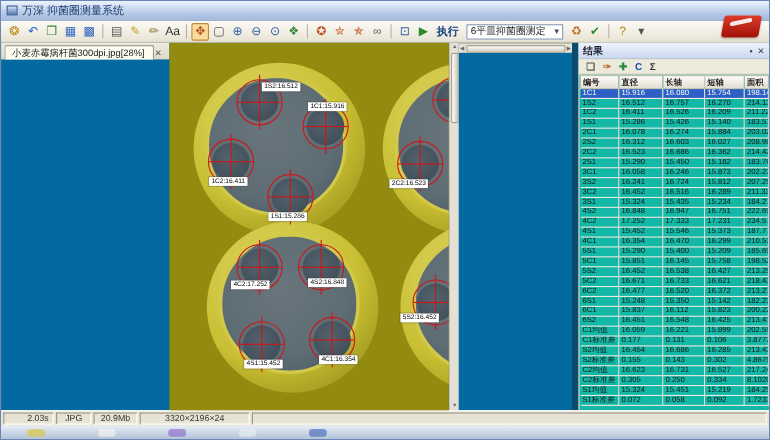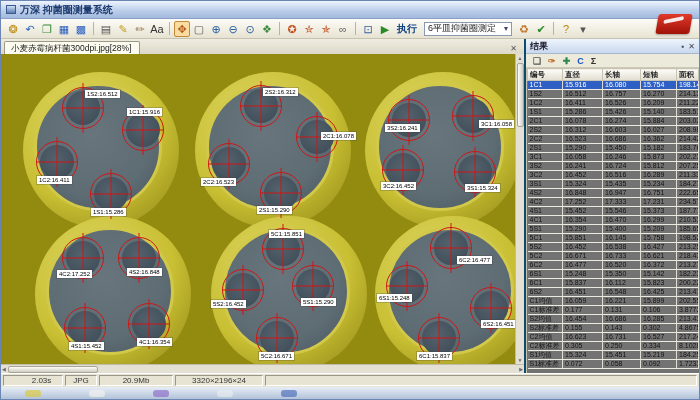--- a/index.html
+++ b/index.html
@@ -3,39 +3,39 @@
 <meta charset="utf-8">
 <style>
   html,body{margin:0;padding:0;width:700px;height:400px;overflow:hidden;background:#9aa8be;}
   *{box-sizing:border-box;}
   .window{position:relative;width:700px;height:400px;display:flex;flex-direction:column;
     background:#ece9d8;font-family:"Liberation Sans",sans-serif;border:1px solid #6b85b5;}
   
   .titlebar{height:18px;flex:0 0 18px;background:linear-gradient(#eef4fd,#bccfeb 55%,#a3b9dd);
     display:flex;align-items:center;gap:4px;padding:0 5px;border-bottom:1px solid #8ba0c8;}
   .sysicon{width:10px;height:9px;background:linear-gradient(#cfe0f5,#5a7ab0);border:1px solid #3a5a90;}
-  .title-text{font-size:10px;font-weight:bold;color:#1c3a6e;white-space:nowrap;}
+  .title-text{font-size:10px;font-weight:normal;color:#1c3a6e;white-space:nowrap;}
   
   .toolbar{height:20px;flex:0 0 20px;display:flex;align-items:center;padding:0 4px;
     background:linear-gradient(#fcfbf6,#e7e3d3);border-bottom:1px solid #c6c2b2;gap:1px;}
   .tbtn{width:16px;height:16px;line-height:15px;text-align:center;font-size:11px;
     border:1px solid transparent;border-radius:2px;cursor:default;flex:0 0 auto;}
   .tbtn.sel{background:#fbdca0;border-color:#c08a38;}
   .ttext{font-size:10px;margin:0 3px;white-space:nowrap;}
   .tcombo{display:flex;align-items:center;height:14px;border:1px solid #8a98b0;background:#fff;
     font-size:9px;padding:0 3px;margin:0 3px;gap:8px;white-space:nowrap;color:#222;}
   .tcombo .caret{font-size:8px;color:#446;}
   .tsep{width:1px;height:13px;background:#b8b4a4;margin:0 3px;flex:0 0 1px;}
   .app-logo{position:absolute;top:13px;right:8px;width:34px;height:20px;background:linear-gradient(#e03a2a,#a01208);
     border-radius:3px;transform:skewX(-10deg);box-shadow:0 1px 2px rgba(0,0,0,.3);z-index:30;}
   .app-logo::after{content:"";position:absolute;left:6px;top:4px;width:20px;height:4px;background:#fff;
     border-radius:2px;transform:rotate(-12deg);opacity:.9;}
   
   .workspace{flex:1;display:flex;min-height:0;}
-  .canvas-area{flex:1;display:flex;flex-direction:column;min-width:0;background:#0369a1;border-right:2px solid #0c4a6e;}
+  .canvas-area{flex:1;display:flex;flex-direction:row;min-width:0;background:#0369a1;border-right:6px solid #0c4a6e;}
   .tab-bar{height:15px;flex:0 0 15px;display:flex;align-items:flex-end;background:linear-gradient(#efece0,#ddd8c8);padding:0 3px;}
   .tab{background:#fcfbef;border:1px solid #9a9a88;border-bottom:none;border-radius:2px 2px 0 0;
     font-size:8.5px;line-height:11px;padding:1px 8px 0 6px;color:#222;white-space:nowrap;}
   .tab-close{margin-left:auto;font-size:8px;color:#555;padding:0 4px 1px 0;}
   .viewport-wrap{flex:1;display:flex;min-height:0;}
   .image-viewport{position:relative;flex:1;overflow:hidden;min-width:0;}
   .vscroll{flex:0 0 9px;background:#e4e0d4;border-left:1px solid #c0bcac;display:flex;flex-direction:column;align-items:center;}
   .hscroll{height:9px;flex:0 0 9px;background:#e4e0d4;border-top:1px solid #c0bcac;display:flex;align-items:center;}
   .sarrow{font-size:5px;color:#667;line-height:8px;padding:0 1px;}
   .vthumb{width:7px;height:64px;background:linear-gradient(90deg,#fdfdfa,#cfccc0);border:1px solid #a8a494;border-radius:2px;margin-top:1px;}
@@ -50,21 +50,21 @@
   .zlabel{position:absolute;font-size:6px;line-height:8px;padding:0 2px;white-space:nowrap;z-index:5;
     color:#000;box-shadow:0 0 0 1px rgba(60,60,60,.25);}
   
   .results-panel{width:173px;flex:0 0 173px;display:flex;flex-direction:column;background:#f4f2ea;}
   .panel-header{height:15px;flex:0 0 15px;background:linear-gradient(#eef4fc,#c8d8ee);display:flex;align-items:center;
     padding:0 4px;border-bottom:1px solid #a8b8cc;font-size:9px;font-weight:bold;color:#223;}
   .ph-icons{margin-left:auto;display:flex;gap:4px;font-size:8px;color:#445;font-weight:normal;}
   .panel-toolbar{height:14px;flex:0 0 14px;display:flex;align-items:center;gap:7px;padding:0 7px;
     background:#eceada;border-bottom:1px solid #ccc8b8;}
   .ptbtn{font-size:9px;line-height:12px;font-weight:bold;}
-  .results-table-wrap{flex:1;background:#737373;overflow:hidden;border-left:1px solid #c8c4b4;}
+  .results-table-wrap{flex:1;background:#14b8a6;overflow:hidden;border-left:1px solid #c8c4b4;}
   table{border-collapse:collapse;table-layout:fixed;width:100%;}
   th{font-size:7.5px;font-weight:bold;background:linear-gradient(#fdfcf8,#e2ddd0);border:1px solid #c8c4b4;
     height:12px;color:#222;text-align:left;padding:0 2px;white-space:nowrap;overflow:hidden;}
   td{font-size:7px;height:8px;line-height:8px;padding:0 2px;border-right:1px solid #e0ded4;border-bottom:1px solid #eceae0;
     color:#111;white-space:nowrap;overflow:hidden;}
   tr.sel td{background:#2e5fc4;color:#fff;}
   
   .statusbar{height:14px;flex:0 0 14px;display:flex;align-items:stretch;background:#e8e4d4;border-top:1px solid #fff;padding:1px 2px;gap:2px;}
   .sseg{border:1px solid;border-color:#9a968a #fff #fff #9a968a;font-size:8px;color:#333;display:flex;
     align-items:center;justify-content:center;padding:0 3px;white-space:nowrap;overflow:hidden;}
@@ -538,24 +538,24 @@
                 <td>0.092</td>
                 <td>1.7233</td>
               </tr>
             </tbody>
         </table>
       </div>
     </div>
   </div>
 
   <div class="statusbar">
-      <span class="sseg" style="width: 60px; padding-left: 20px;">2.03s</span>
+      <span class="sseg" style="width: 46px; padding-left: 20px;">2.03s</span>
       <span class="sseg" style="width: 32px;">JPG</span>
-      <span class="sseg" style="width: 74px;">20.9Mb</span>
-      <span class="sseg" style="width: 88px;">3320×2196×24</span>
+      <span class="sseg" style="width: 40px;">20.9Mb</span>
+      <span class="sseg" style="width: 100px;">3320×2196×24</span>
       <span class="sseg grow"></span>
     </div>
 
   <div class="taskbar">
     <span class="task-dot" style="background:#d8c838"></span>
     <span class="task-dot" style="background:#f4f4f0"></span>
     <span class="task-dot" style="background:#8868c8"></span>
     <span class="task-dot" style="background:#e8ecf0"></span>
     <span class="task-dot" style="background:#4868b8"></span>
   </div>

